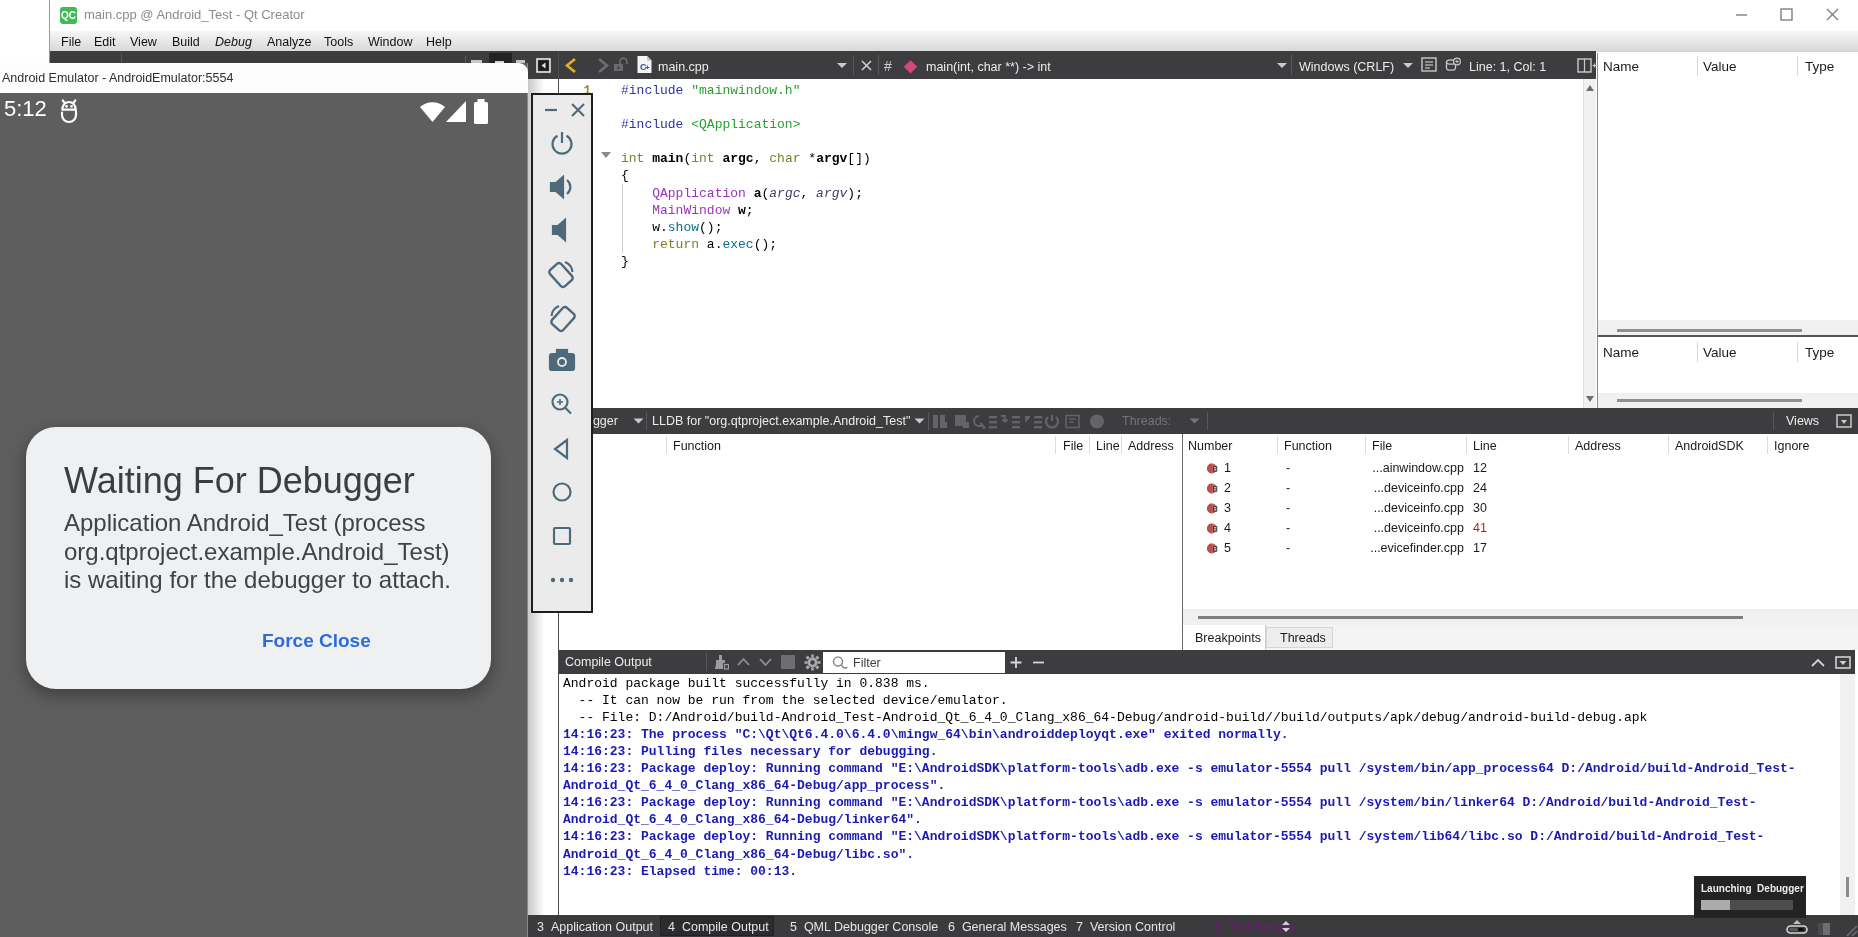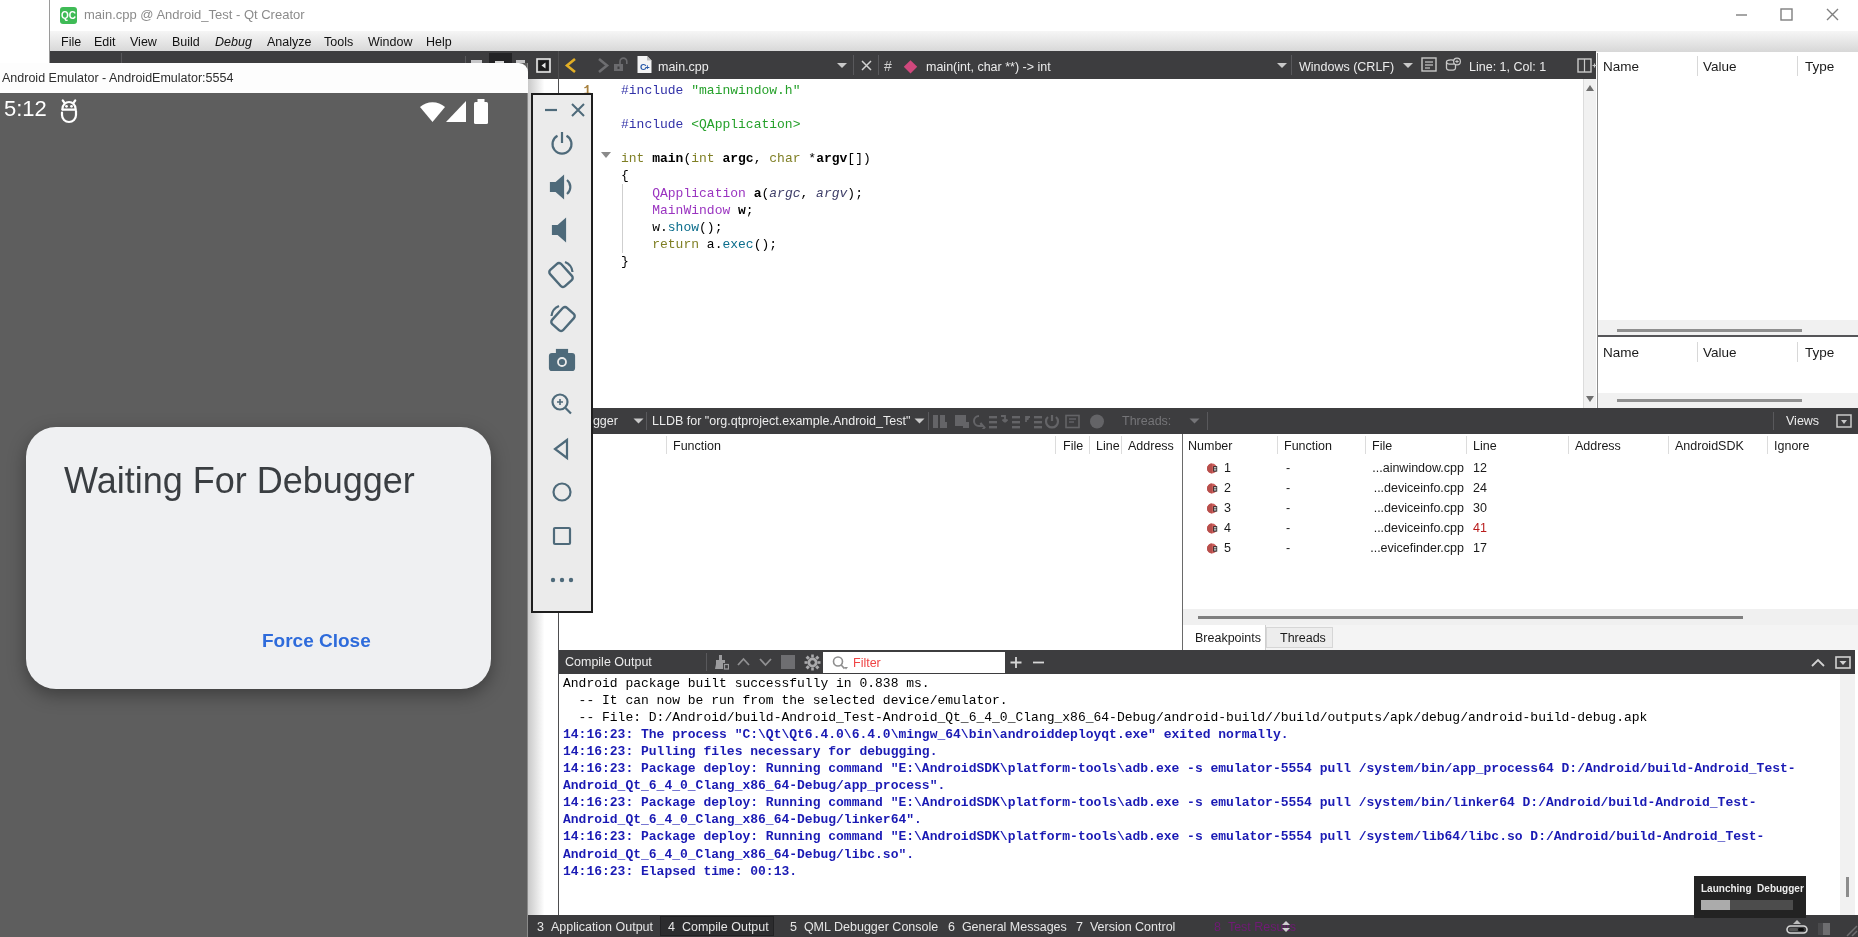--- a/index.html
+++ b/index.html
@@ -347,21 +347,21 @@
       </g>
   <circle cx="8.5" cy="8.5" r="2.2" fill="#3d3d3f"></circle>
 </svg>
 
 <div class="abs" style="left:823px; top:652px; width:182px; height:21px; background:#fff;"></div>
 <svg class="abs" style="left:831px; top:655px;" width="18" height="16" viewBox="0 0 18 16">
   <circle cx="7" cy="6.5" r="4.5" fill="none" stroke="#8e8e8e" stroke-width="1.6"></circle>
   <line x1="10.2" y1="10" x2="13.5" y2="13.6" stroke="#8e8e8e" stroke-width="1.6"></line>
   <path d="M13 12 l4 0 l-2 2.6 Z" fill="#8e8e8e"></path>
 </svg>
-<div class="abs" style="left:853px; top:656px; font-size:12.5px; color:#ef4444;">Filter</div>
+<div class="abs" style="left:853px; top:656px; font-size:12.5px; color:#404040;">Filter</div>
 <svg class="abs" style="left:1009px; top:656px;" width="14" height="13" viewBox="0 0 14 13">
       <path d="M7 1 v11 M1.5 6.5 h11" stroke="#d6d6d6" stroke-width="1.8"></path>
     </svg>
 <svg class="abs" style="left:1031px; top:656px;" width="15" height="13" viewBox="0 0 15 13">
       <path d="M2 6.5 h11" stroke="#d6d6d6" stroke-width="1.8"></path>
     </svg>
 <svg class="abs" style="left:1810px; top:658px;" width="16" height="9" viewBox="0 0 16 9">
       <path d="M2 8 L8 2 L14 8" fill="none" stroke="#d2d2d2" stroke-width="1.8"></path>
     </svg>
 <svg class="abs" style="left:1835px; top:656px;" width="16" height="13" viewBox="0 0 16 13">
@@ -437,20 +437,21 @@
     <path d="M20 0 V21 H0 Z" fill="#fff"></path>
   </svg>
 
   <svg class="abs" style="left:473px; top:36px;" width="16" height="25" viewBox="0 0 16 25">
     <rect x="4.5" y="0" width="7" height="4" fill="#fff"></rect>
     <rect x="1" y="3" width="14" height="22" rx="1.5" fill="#fff"></rect>
   </svg>
 
   <div class="abs" style="left:26px; top:364px; width:465px; height:262px; background:#eff0f2; border-radius:30px; box-shadow:0 6px 18px rgba(0,0,0,0.35);"></div>
   <div class="abs" style="left:64px; top:397px; font-size:36px; color:#3a3e42;">Waiting For Debugger</div>
+  <div class="abs" style="left:64px; top:446px; font-size:24px; line-height:28.7px; color:#3f4347;">Application Android_Test (process<br>org.qtproject.example.Android_Test)<br>is waiting for the debugger to attach.</div>
   <div class="abs" style="left:262px; top:567px; width:192px; text-align:left; font-size:19px; font-weight:bold; color:#2e6bdb;">Force Close</div>
 </div>
 
 <div class="abs" id="emutools" style="left:531px; top:93px; width:62px; height:520px; background:#ebebeb; border:2px solid #1e1e1e;">
 <svg width="58" height="516" viewBox="0 0 58 516">
   <g stroke="#4e6a7a" fill="none" stroke-width="2.2">
 
     <line x1="12" y1="15" x2="24" y2="15"></line>
     <path d="M39 9 L51 21 M51 9 L39 21" stroke-width="2"></path>
 

